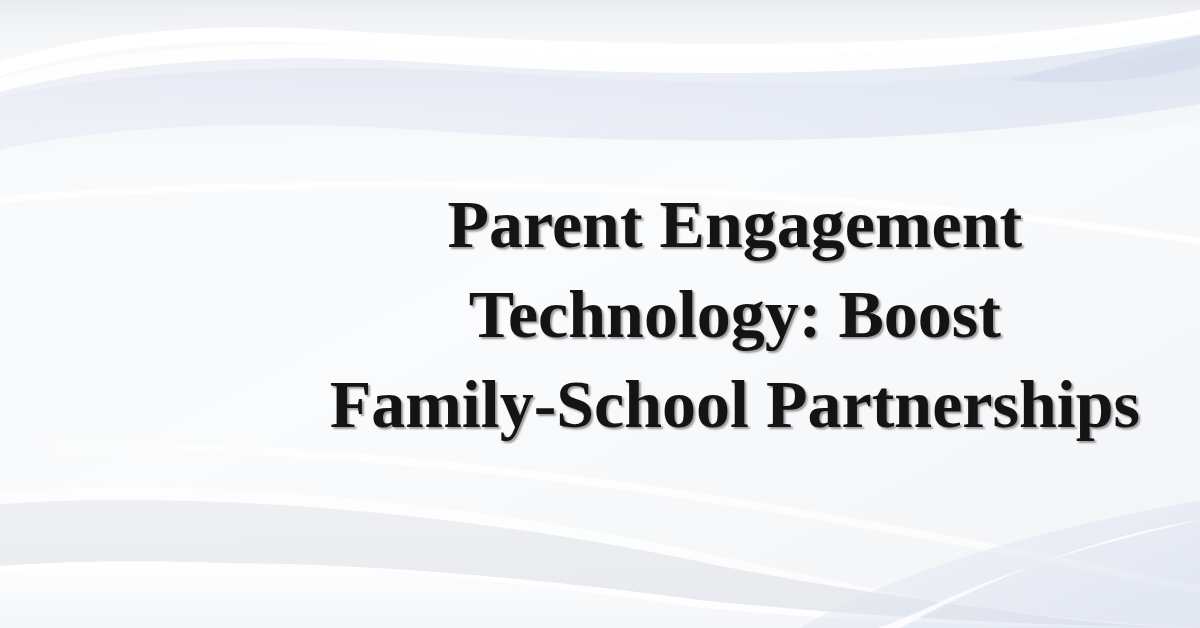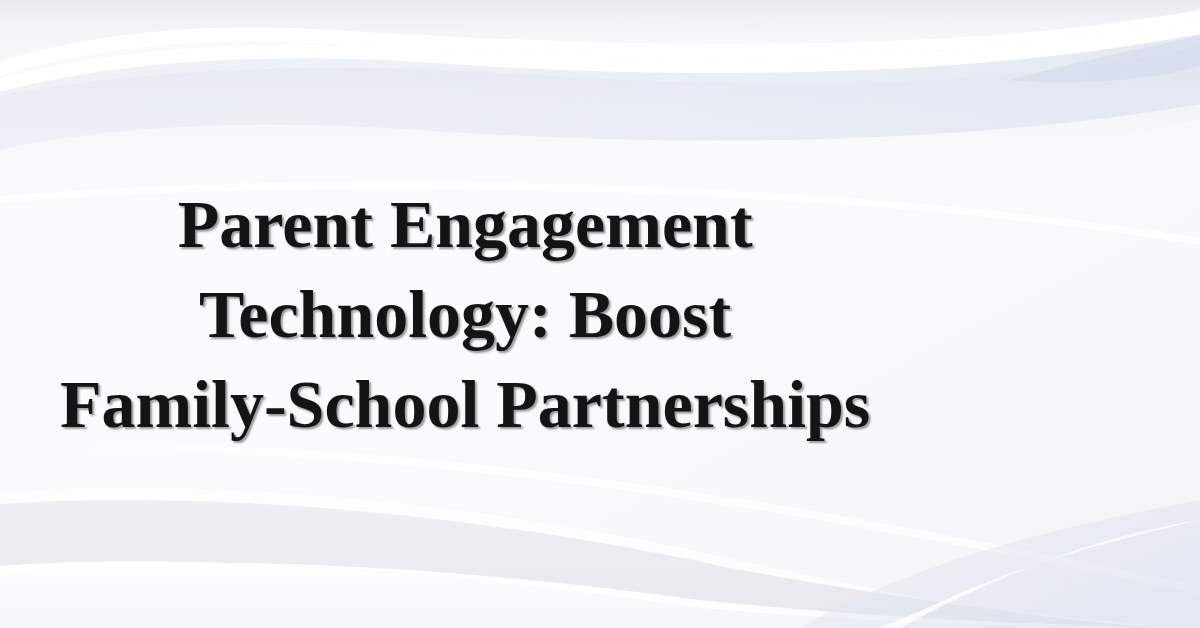--- a/index.html
+++ b/index.html
@@ -31,21 +31,21 @@
   }
 
   #title-wrap {
     position: absolute;
     left: 0;
     top: 0;
     width: 1200px;
     height: 628px;
     display: flex;
     align-items: center;
-    justify-content: flex-start;
+    justify-content: flex-end;
     box-sizing: border-box;
     padding: 0 60px;
   }
 
   #banner-title {
     margin: 0;
     text-align: center;
     font-family: "Liberation Serif", "DejaVu Serif", serif;
     font-weight: 700;
     font-size: 68px;

